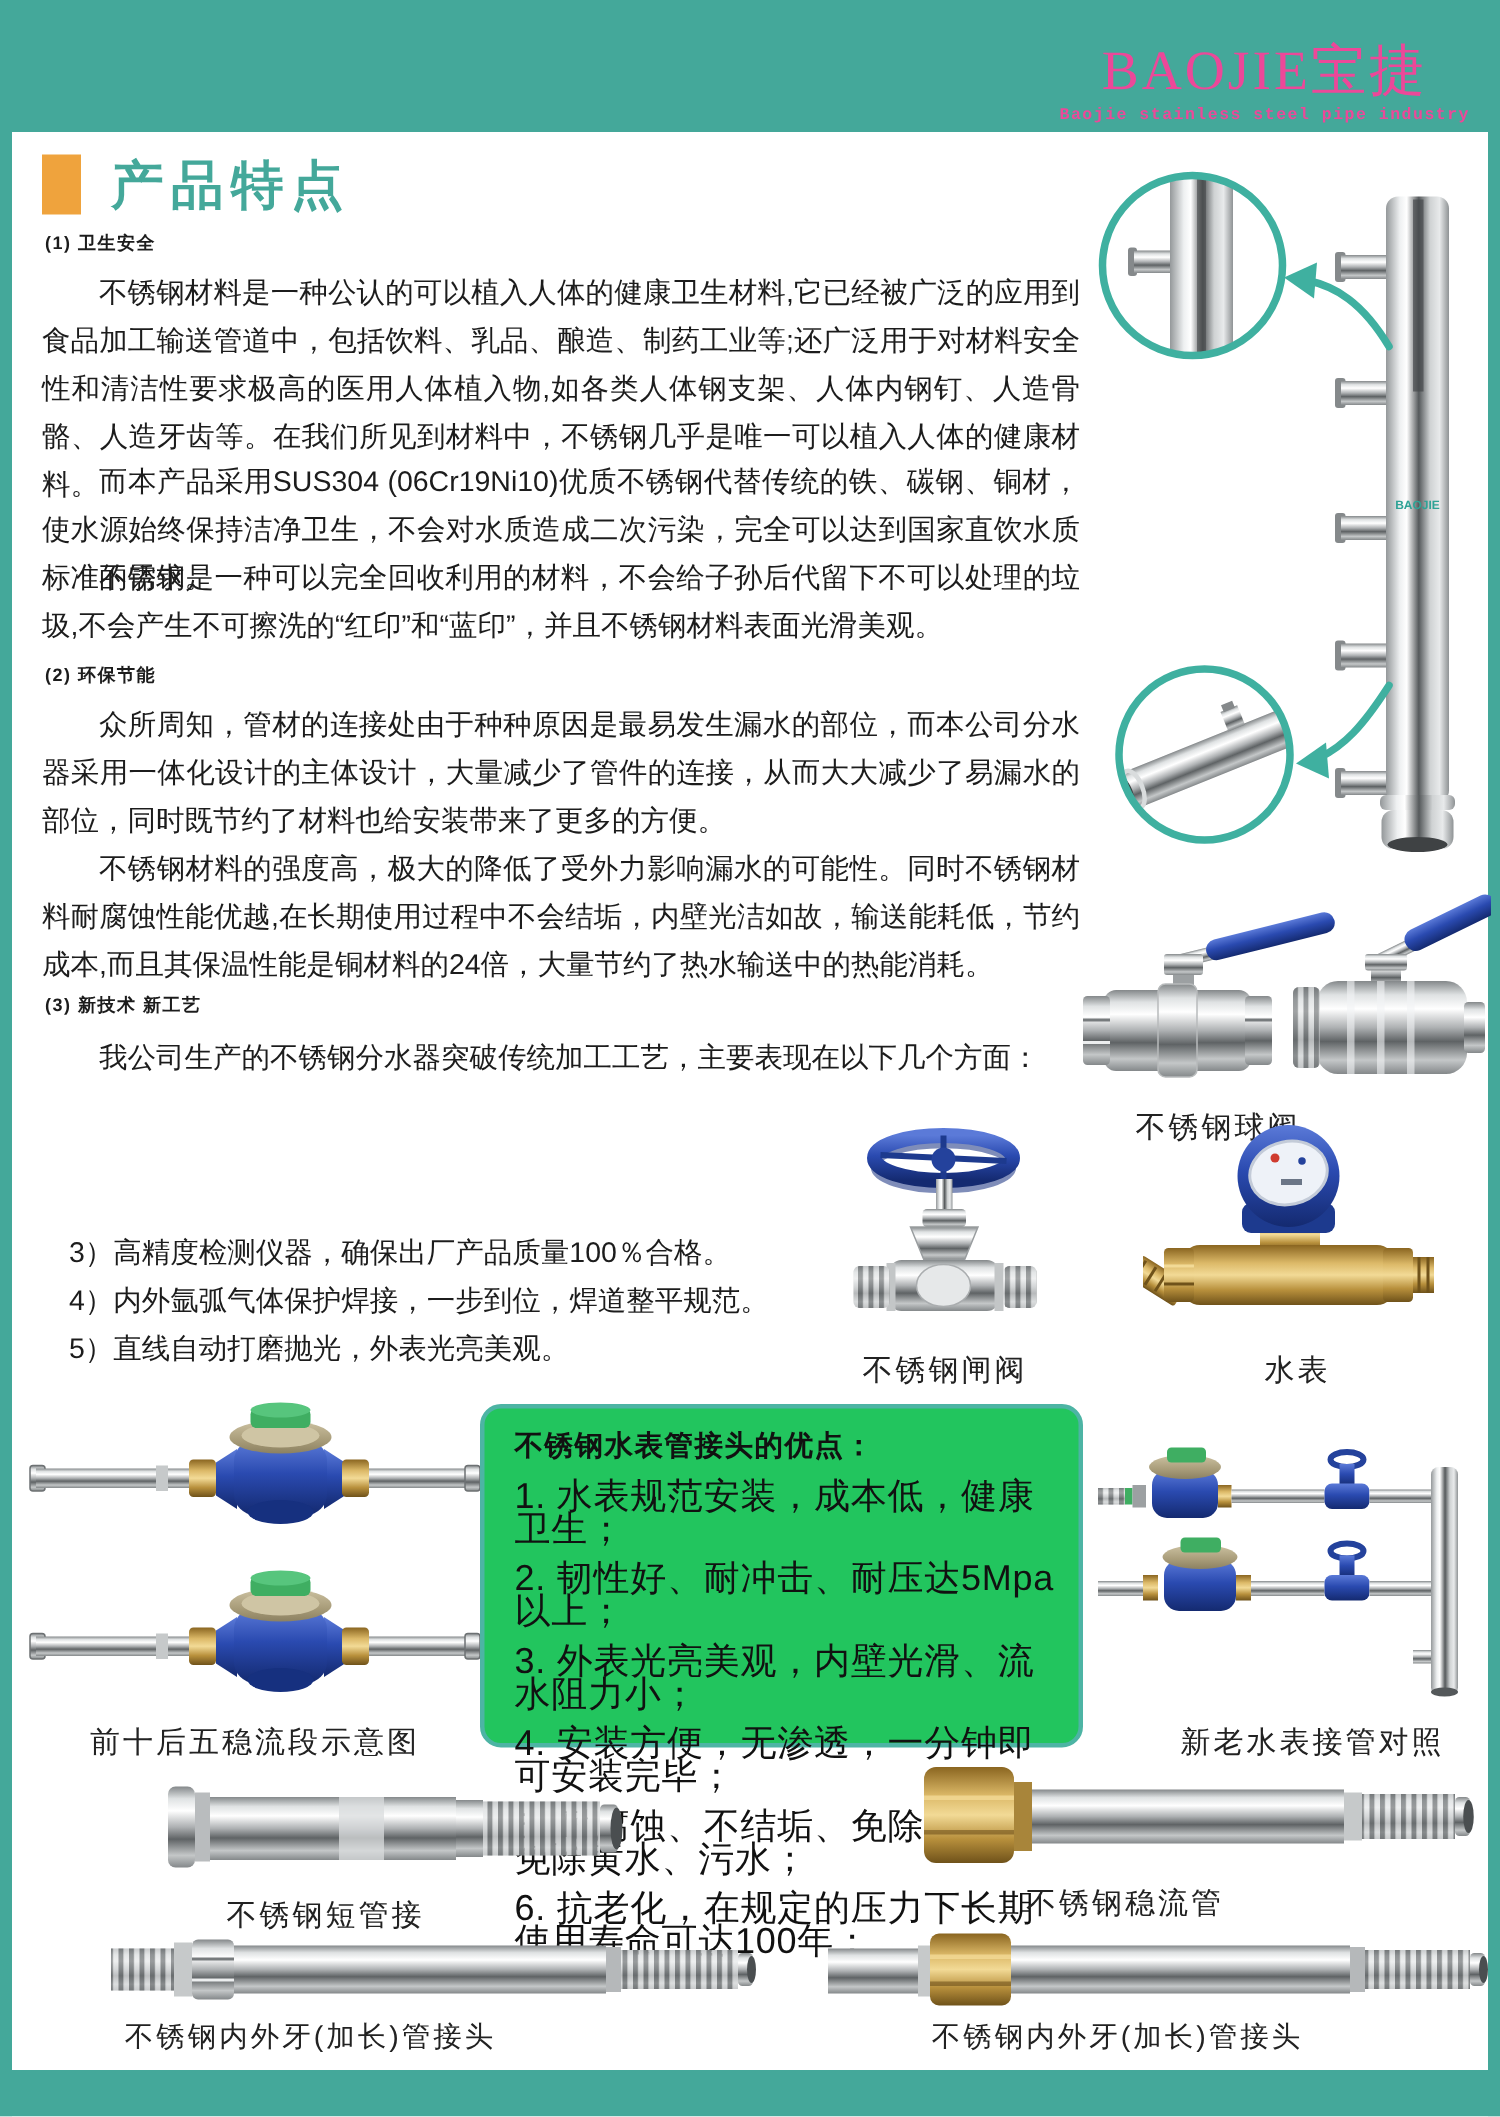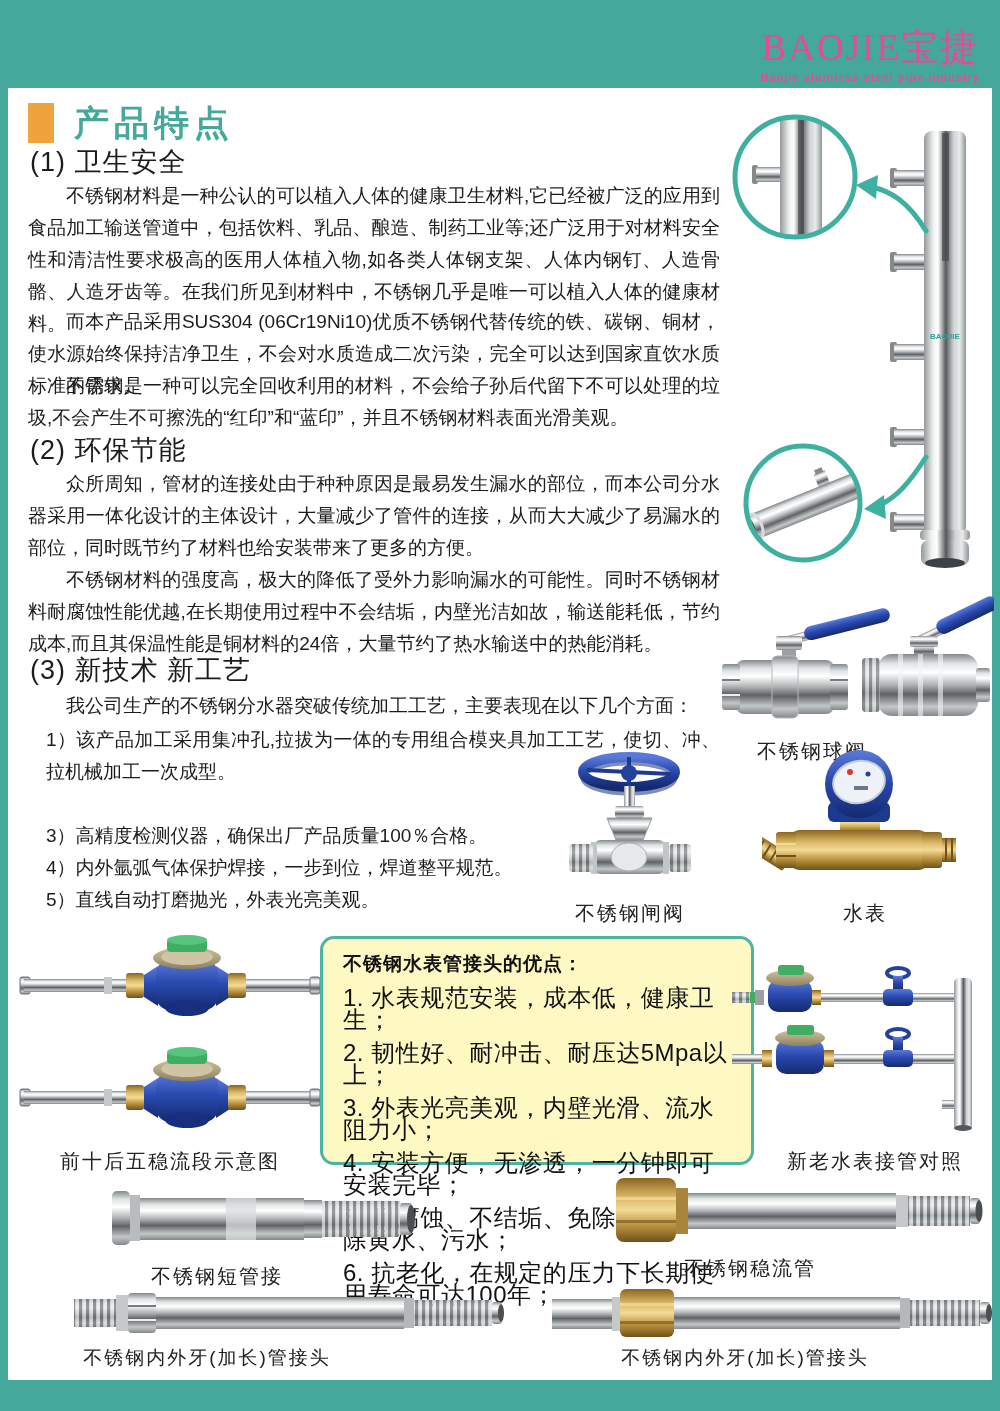--- a/index.html
+++ b/index.html
@@ -15,32 +15,32 @@
     font-family:"Liberation Sans","DejaVu Sans",sans-serif;color:var(--ink);
   }
   .band{position:absolute;background:var(--teal);}
   .hdr{left:0;top:0;width:1000px;height:88px;}
   .edge-l{left:0;top:0;width:8px;height:1411px;}
   .edge-r{right:0;top:0;width:8px;height:1411px;}
   .ftr{left:0;top:1380px;width:1000px;height:31px;}
   .slogan{position:absolute;left:55px;top:31px;color:#fff;font-size:21px;font-weight:bold;letter-spacing:3px;}
   .logo{position:absolute;right:20px;top:10px;text-align:center;color:#ec4899;margin-top:16px;}
   .logo-main{font-family:"Liberation Serif","DejaVu Serif",serif;font-size:37px;letter-spacing:2px;line-height:44px;}
-  .logo-sub{font-size:11px;font-weight:bold;letter-spacing:1px;margin-top:1px;}
+  .logo-sub{font-size:11px;font-weight:bold;letter-spacing:1px;margin-top:1px;font-family:Liberation Mono, monospace;}
   .title-row{position:absolute;left:28px;top:101px;display:flex;align-items:center;height:44px;}
   .title-sq{width:26px;height:40px;background:var(--orange);margin-right:20px;}
   .title-text{font-size:35px;color:var(--teal);font-weight:bold;letter-spacing:5px;}
-  .sec-h{position:absolute;left:30px;width:660px;font-size:27px;line-height:28px;color:var(--ink);letter-spacing:1px;}
+  .sec-h{position:absolute;left:30px;width:660px;font-size:12px;line-height:28px;color:var(--ink);letter-spacing:1px;font-weight:bold;}
   .para{position:absolute;left:28px;width:692px;font-size:19px;line-height:32px;color:var(--ink);text-indent:2em;text-align:justify;}
   .item{position:absolute;left:46px;width:674px;font-size:19px;line-height:32px;color:var(--ink);text-align:justify;}
   .cap{position:absolute;font-size:20px;color:#222;text-align:center;letter-spacing:2px;}
   .fig{position:absolute;}
   .fig svg{display:block;}
-  .adv{position:absolute;left:320px;top:936px;width:434px;height:229px;box-sizing:border-box;
-       border:3px solid #4db4a4;border-radius:14px;background:#fef9c3;padding:12px 14px 8px 20px;}
+  .adv{position:absolute;left:320px;top:936px;width:402px;height:229px;box-sizing:border-box;
+       border:3px solid #4db4a4;border-radius:14px;background:#22c55e;padding:12px 14px 8px 20px;}
   .adv-title{font-size:19px;font-weight:600;color:#111;margin:0 0 10px 0;letter-spacing:1px;}
   .adv-item{font-size:24px;color:#111;line-height:22px;margin-bottom:11px;letter-spacing:.5px;}
 </style>
 </head>
 <body>
 
 <svg width="0" height="0" style="position:absolute" aria-hidden="true">
   <defs>
     <linearGradient id="gSteelH" x1="0" y1="0" x2="0" y2="1">
       <stop offset="0" stop-color="#84888a"></stop>
@@ -105,21 +105,20 @@
   <div class="para" style="top:180px">不锈钢材料是一种公认的可以植入人体的健康卫生材料,它已经被广泛的应用到食品加工输送管道中，包括饮料、乳品、酿造、制药工业等;还广泛用于对材料安全性和清洁性要求极高的医用人体植入物,如各类人体钢支架、人体内钢钉、人造骨骼、人造牙齿等。在我们所见到材料中，不锈钢几乎是唯一可以植入人体的健康材料。</div>
   <div class="para" style="top:306px">而本产品采用SUS304 (06Cr19Ni10)优质不锈钢代替传统的铁、碳钢、铜材，使水源始终保持洁净卫生，不会对水质造成二次污染，完全可以达到国家直饮水质标准的需求。</div>
   <div class="para" style="top:370px">不锈钢是一种可以完全回收利用的材料，不会给子孙后代留下不可以处理的垃圾,不会产生不可擦洗的“红印”和“蓝印”，并且不锈钢材料表面光滑美观。</div>
 
   <div class="sec-h" style="top:436px">(2) 环保节能</div>
   <div class="para" style="top:468px">众所周知，管材的连接处由于种种原因是最易发生漏水的部位，而本公司分水器采用一体化设计的主体设计，大量减少了管件的连接，从而大大减少了易漏水的部位，同时既节约了材料也给安装带来了更多的方便。</div>
   <div class="para" style="top:564px">不锈钢材料的强度高，极大的降低了受外力影响漏水的可能性。同时不锈钢材料耐腐蚀性能优越,在长期使用过程中不会结垢，内壁光洁如故，输送能耗低，节约成本,而且其保温性能是铜材料的24倍，大量节约了热水输送中的热能消耗。</div>
 
   <div class="sec-h" style="top:656px">(3) 新技术 新工艺</div>
   <div class="para" style="top:690px">我公司生产的不锈钢分水器突破传统加工工艺，主要表现在以下几个方面：</div>
-  <div class="item" style="top:724px">1）该产品加工采用集冲孔,拉拔为一体的专用组合模夹具加工工艺，使切、冲、拉机械加工一次成型。</div>
   <div class="item" style="top:820px">3）高精度检测仪器，确保出厂产品质量100％合格。</div>
   <div class="item" style="top:852px">4）内外氩弧气体保护焊接，一步到位，焊道整平规范。</div>
   <div class="item" style="top:884px">5）直线自动打磨抛光，外表光亮美观。</div>
 
   <div class="fig" style="left:728px;top:105px">
     <svg width="266" height="475" viewBox="0 0 266 475">
       <defs>
         <clipPath id="cpT">
             <circle cx="67" cy="72" r="58"></circle>
           </clipPath>

